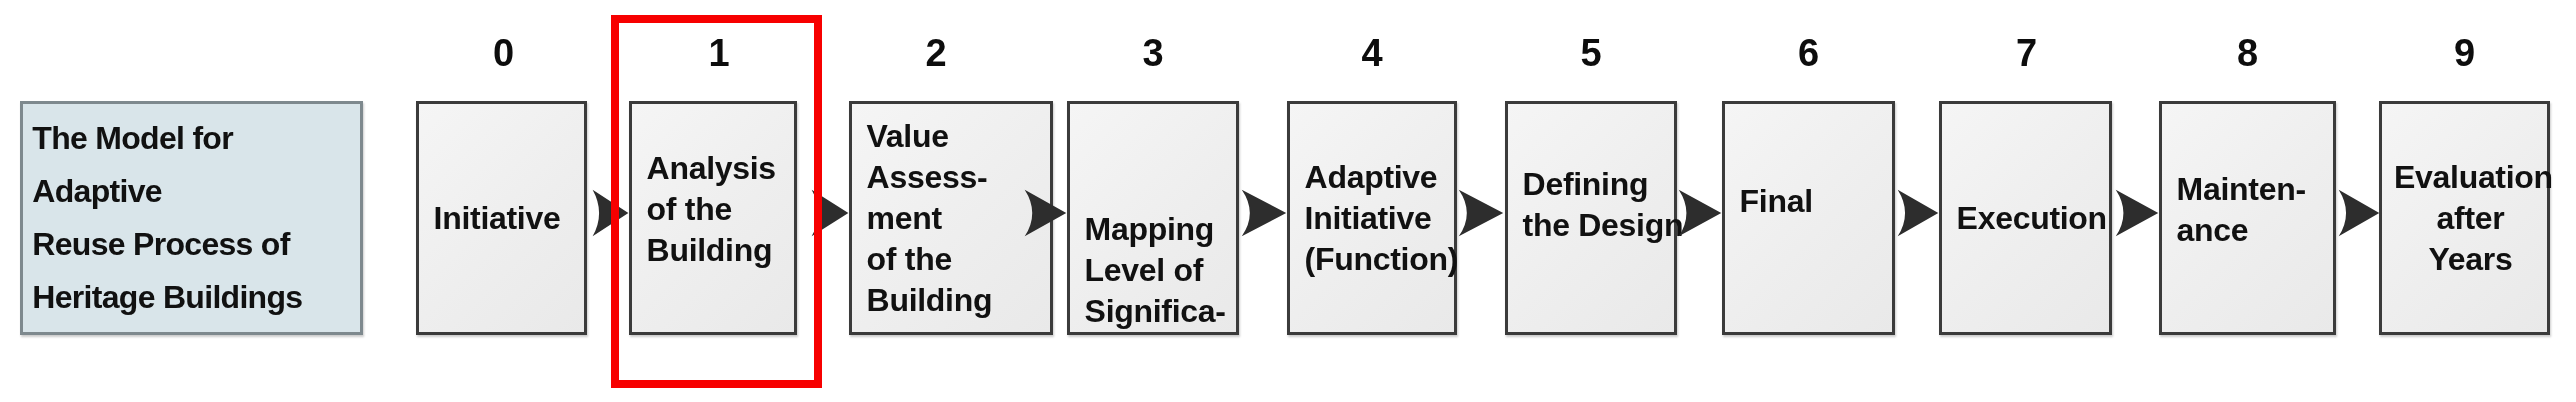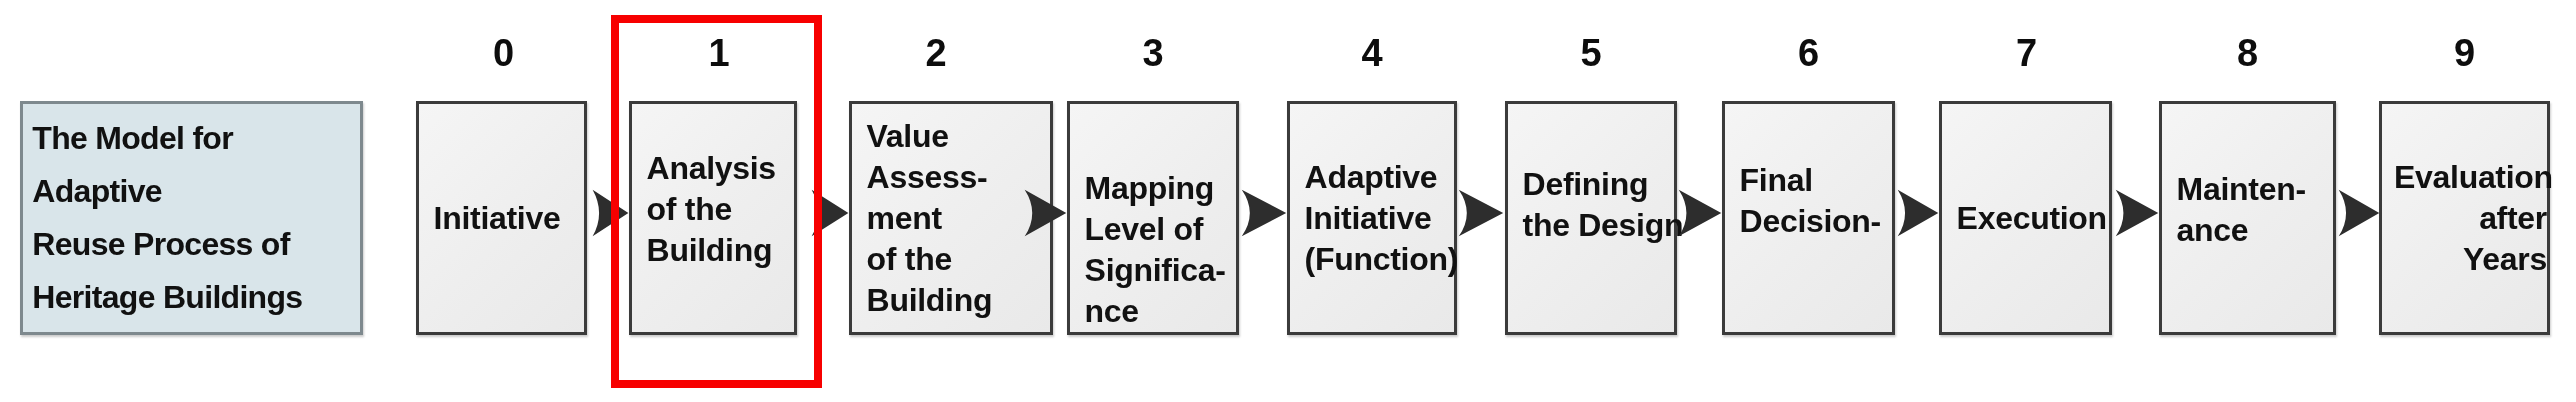--- a/index.html
+++ b/index.html
@@ -51,21 +51,21 @@
     flex-direction: column;
     justify-content: center;
     box-shadow: 1.3px 2px 2px rgba(110,110,110,0.35);
   }
   .step-text {
     padding-left: 14.6px;
     text-align: left;
   }
   .step-text.center {
     padding-left: 12px;
-    text-align: right;
+    text-align: center;
   }
   .step-text .bline {
     font-size: 32px;
     line-height: 41px;
     letter-spacing: -0.3px;
     white-space: nowrap;
   }
 
   
   .step-number {
@@ -149,21 +149,20 @@
         <svg viewBox="0 0 60 72" preserveAspectRatio="none">
           <path d="M1,1 Q22,36 1,71 L59,36 Z" fill="#2d2d2d"></path>
         </svg>
       </div>
       <div class="step-number" style="left: 1067px; width: 172px;">3</div>
       <div class="step-box" style="left: 1067px; width: 172px; justify-content: flex-end;">
         <div class="step-text">
           <div class="bline">Mapping</div>
           <div class="bline">Level of</div>
           <div class="bline">Significa-</div>
-          <div class="bline">nce</div>
         </div>
       </div>
       <div class="flow-arrow" style="left: 1241px; width: 46px;">
         <svg viewBox="0 0 60 72" preserveAspectRatio="none">
           <path d="M1,1 Q22,36 1,71 L59,36 Z" fill="#2d2d2d"></path>
         </svg>
       </div>
       <div class="step-number" style="left: 1287px; width: 170px;">4</div>
       <div class="step-box" style="left: 1287px; width: 170px;">
         <div class="step-text">
@@ -186,21 +185,20 @@
       </div>
       <div class="flow-arrow" style="left: 1678px; width: 44px;">
         <svg viewBox="0 0 60 72" preserveAspectRatio="none">
           <path d="M1,1 Q22,36 1,71 L59,36 Z" fill="#2d2d2d"></path>
         </svg>
       </div>
       <div class="step-number" style="left: 1722px; width: 173px;">6</div>
       <div class="step-box" style="left: 1722px; width: 173px;">
         <div class="step-text" style="transform: translateY(-17px);">
           <div class="bline">Final</div>
-          <div class="bline">Decision-</div>
         </div>
       </div>
       <div class="flow-arrow" style="left: 1897px; width: 42px;">
         <svg viewBox="0 0 60 72" preserveAspectRatio="none">
           <path d="M1,1 Q22,36 1,71 L59,36 Z" fill="#2d2d2d"></path>
         </svg>
       </div>
       <div class="step-number" style="left: 1939px; width: 175px;">7</div>
       <div class="step-box" style="left: 1939px; width: 173px;">
         <div class="step-text">

